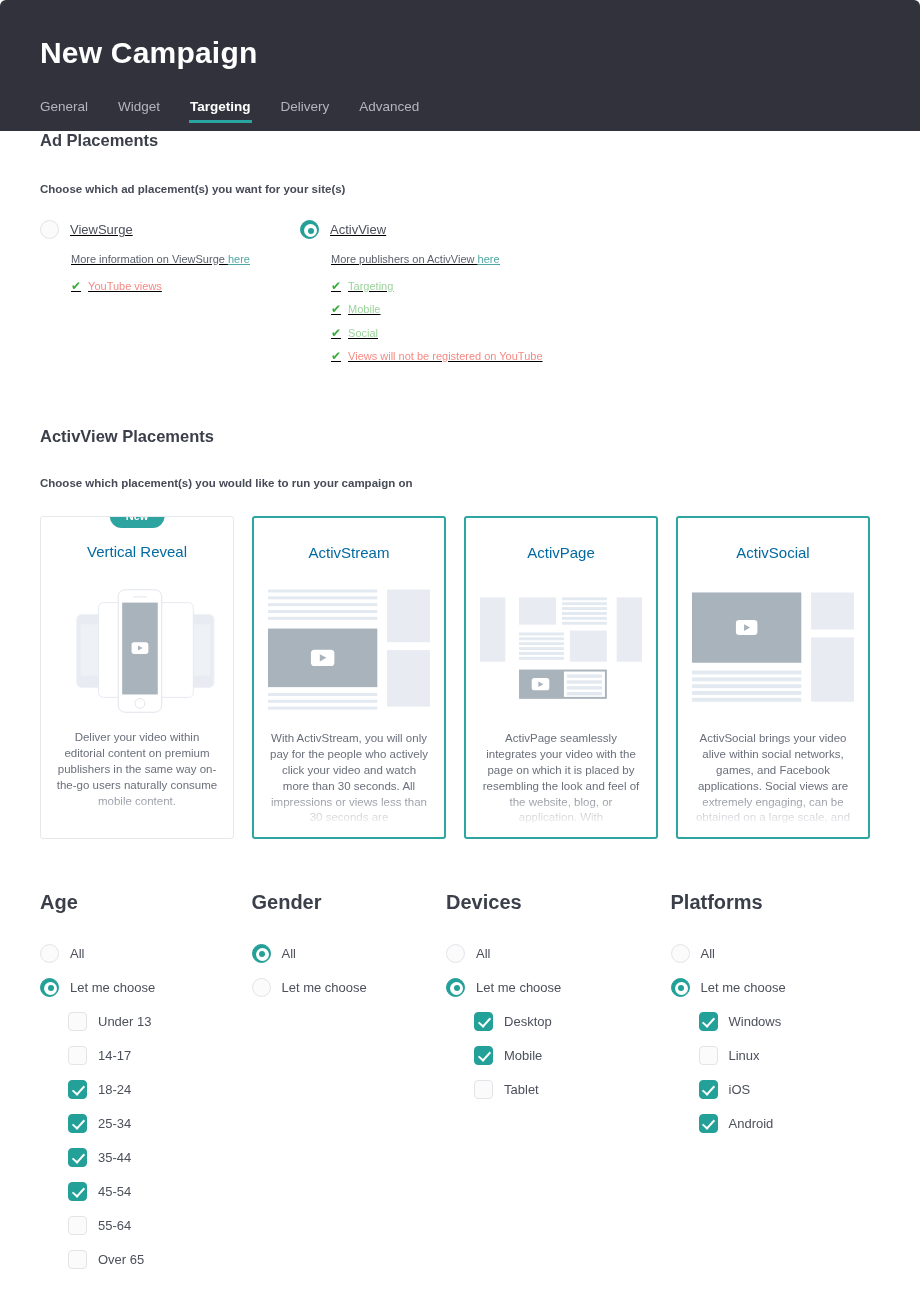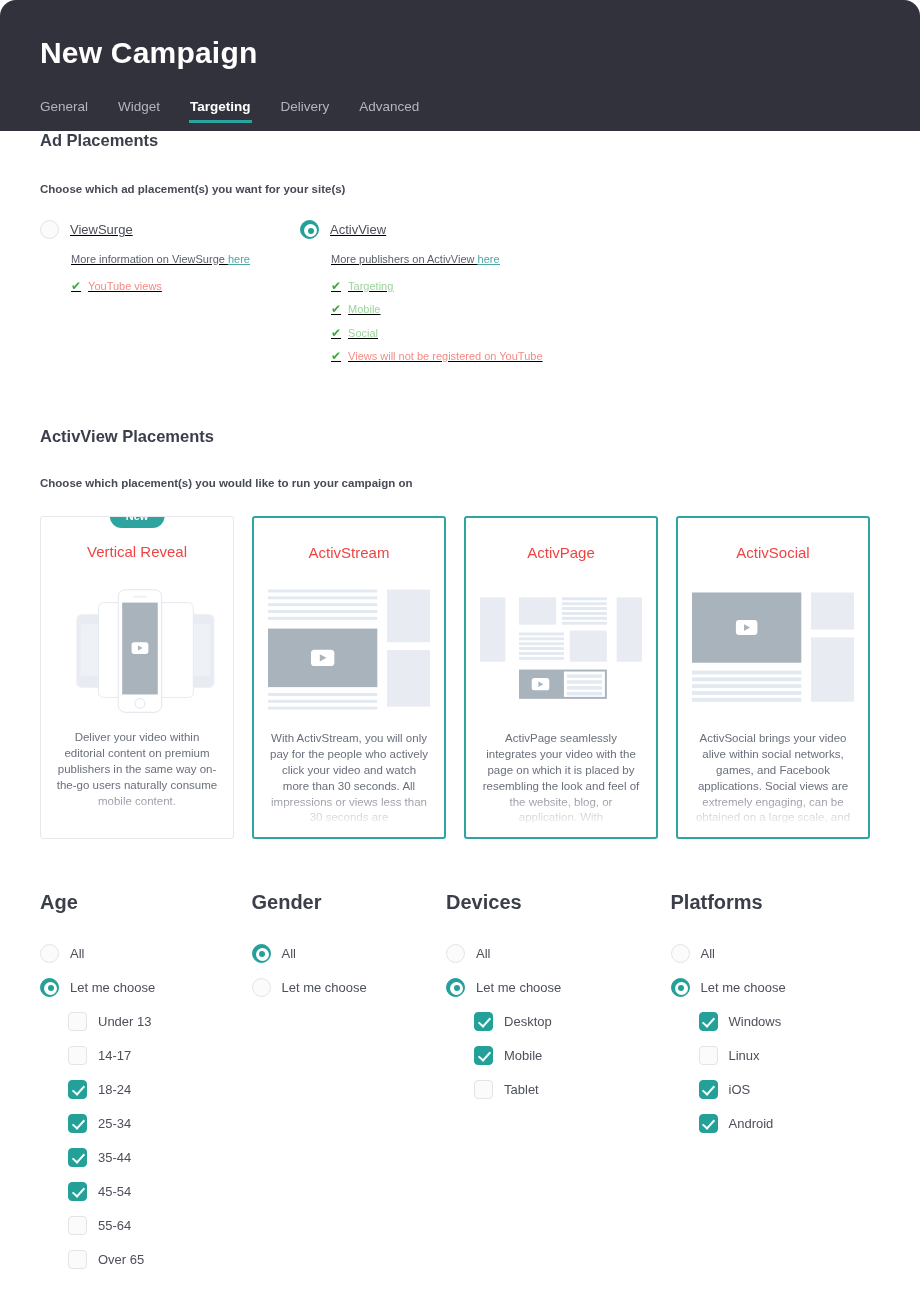--- a/index.html
+++ b/index.html
@@ -12,21 +12,21 @@
     width: 920px;
     height: 1314px;
     font-family: "Liberation Sans", sans-serif;
     -webkit-font-smoothing: antialiased;
   }
   .page {
     position: relative;
     width: 920px;
     height: 1314px;
     background: #ffffff;
-    border-radius: 16px;
+    border-radius: 6px;
     overflow: hidden;
     box-sizing: border-box;
   }
 
   
   .header {
     background: #32323c;
     height: 131px;
     padding: 0 40px;
     box-sizing: border-box;
@@ -199,21 +199,21 @@
     color: #ffffff;
     font-size: 11px;
     font-weight: bold;
     padding: 6px 16px;
     border-radius: 14px;
     white-space: nowrap;
   }
   .card-title {
     text-align: center;
     font-size: 15px;
-    color: #ef4444;
+    color: #0369a1;
     margin-top: 26px;
   }
   .card-art {
     height: 150px;
     margin-top: 16px;
     display: flex;
     align-items: center;
     justify-content: center;
   }
   .card-desc {

